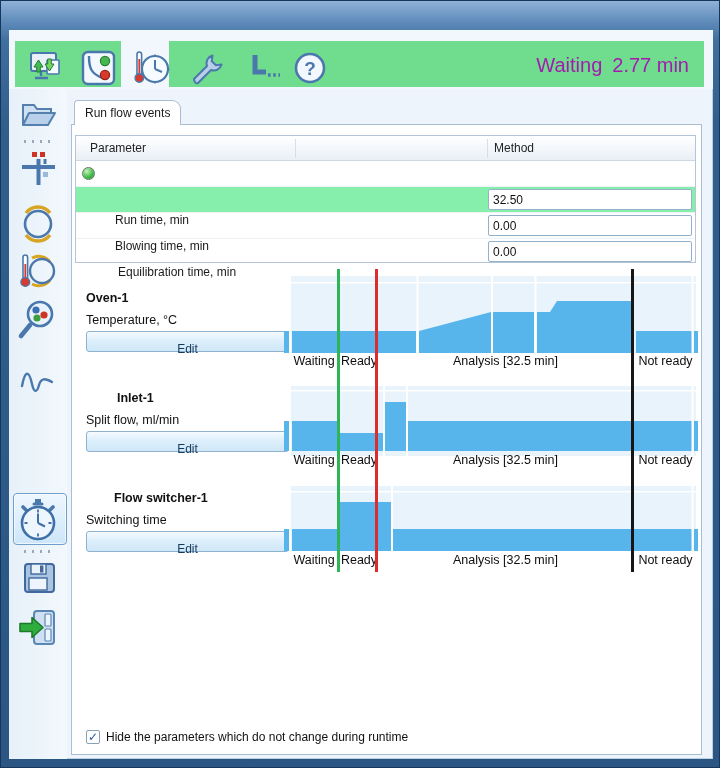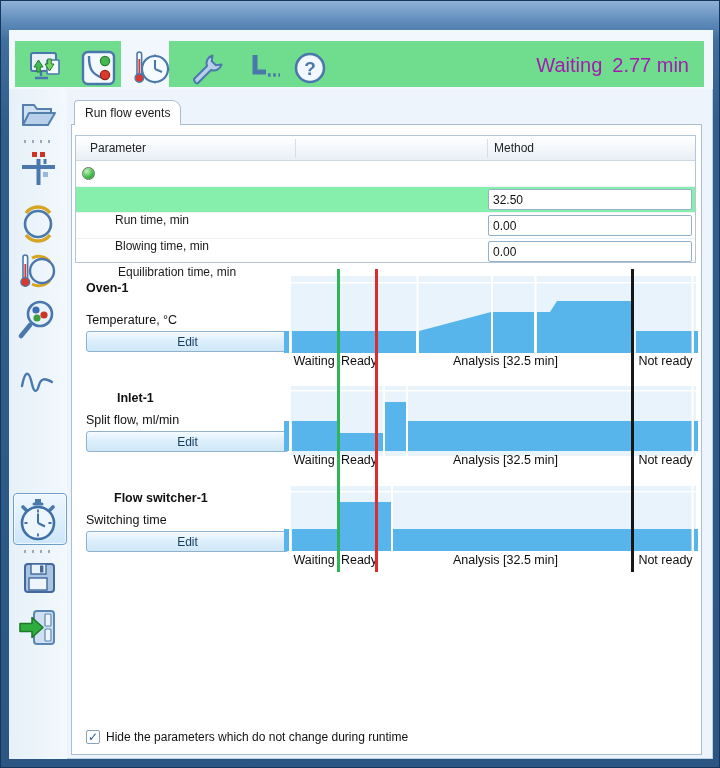--- a/index.html
+++ b/index.html
@@ -55,21 +55,21 @@
   .trow .rl{position:absolute;top:6px;margin-top:20px;}
   .led{position:absolute;left:6px;top:6px;width:13px;height:13px;border-radius:50%;
     background:radial-gradient(circle at 35% 30%,#c8f4c0,#41bd47 55%,#127a1e);border:1px solid #5a7862;box-shadow:inset 0 0 1px #fff;}
   .mfield{position:absolute;left:412px;top:2px;width:204px;height:21px;border:1px solid #93b1c9;border-radius:2px;
     font-family:inherit;font-size:12px;color:#111;padding:1px 4px;background:#fff;}
   .row-hl{background:#86efac;}
   
   .sec-name{position:absolute;left:85px;font-size:12.5px;font-weight:bold;color:#111;}
   .sec-param{position:absolute;left:85px;font-size:12.5px;color:#111;}
   .edit-btn{position:absolute;left:85px;width:203px;height:21px;border:1px solid #8fb2cf;border-radius:3px;
-    background:linear-gradient(180deg,#f5fafe,#ddeffb 45%,#cfe7f7);font-size:12px;color:#143a5c;text-align:center;padding-top:3px;}
+    background:linear-gradient(180deg,#f5fafe,#ddeffb 45%,#cfe7f7);font-size:12px;color:#143a5c;text-align:center;padding-top:10px;}
   .phase-label{position:absolute;height:15px;font-size:12.5px;color:#0d0d0d;text-align:center;overflow:visible;white-space:nowrap;z-index:6;}
   .marker{position:absolute;width:3px;z-index:7;}
   .chart-svg{position:absolute;z-index:5;}
   .footer-check{position:absolute;left:85px;top:729px;z-index:6;display:flex;align-items:center;}
   .cbox{width:14px;height:14px;border:1px solid #8aa0b4;background:#fdfeff;border-radius:2px;
     color:#2458a0;font-size:12px;line-height:12px;text-align:center;font-weight:bold;}
   .cbox-label{font-size:12px;color:#111;margin-left:6px;}
   svg{display:block;}
 </style>
 </head>
@@ -280,21 +280,21 @@
     <div class="trow" style="top:77px;">
       <span class="rl" style="left:39px;">Blowing time, min</span>
       <input class="mfield" value="0.00" style="">
     </div>
     <div class="trow" style="top:103px;border-bottom:none;">
       <span class="rl" style="left:42px;">Equilibration time, min</span>
       <input class="mfield" value="0.00" style="">
     </div>
   </div>
 
-  <div class="sec-name" style="top:280px;z-index:5;">Oven-1</div>
+  <div class="sec-name" style="top:290px;z-index:5;">Oven-1</div>
   <div class="sec-param" style="top:312px;z-index:5;">Temperature, °C</div>
   <div class="edit-btn" style="top:330px;z-index:5;">Edit</div>
 
   <div class="sec-name" style="top:390px;z-index:5;margin-left:31px;">Inlet-1</div>
   <div class="sec-param" style="top:412px;z-index:5;">Split flow, ml/min</div>
   <div class="edit-btn" style="top:430px;z-index:5;">Edit</div>
 
   <div class="sec-name" style="top:490px;z-index:5;margin-left:28px;">Flow switcher-1</div>
   <div class="sec-param" style="top:512px;z-index:5;">Switching time</div>
   <div class="edit-btn" style="top:530px;z-index:5;">Edit</div>

